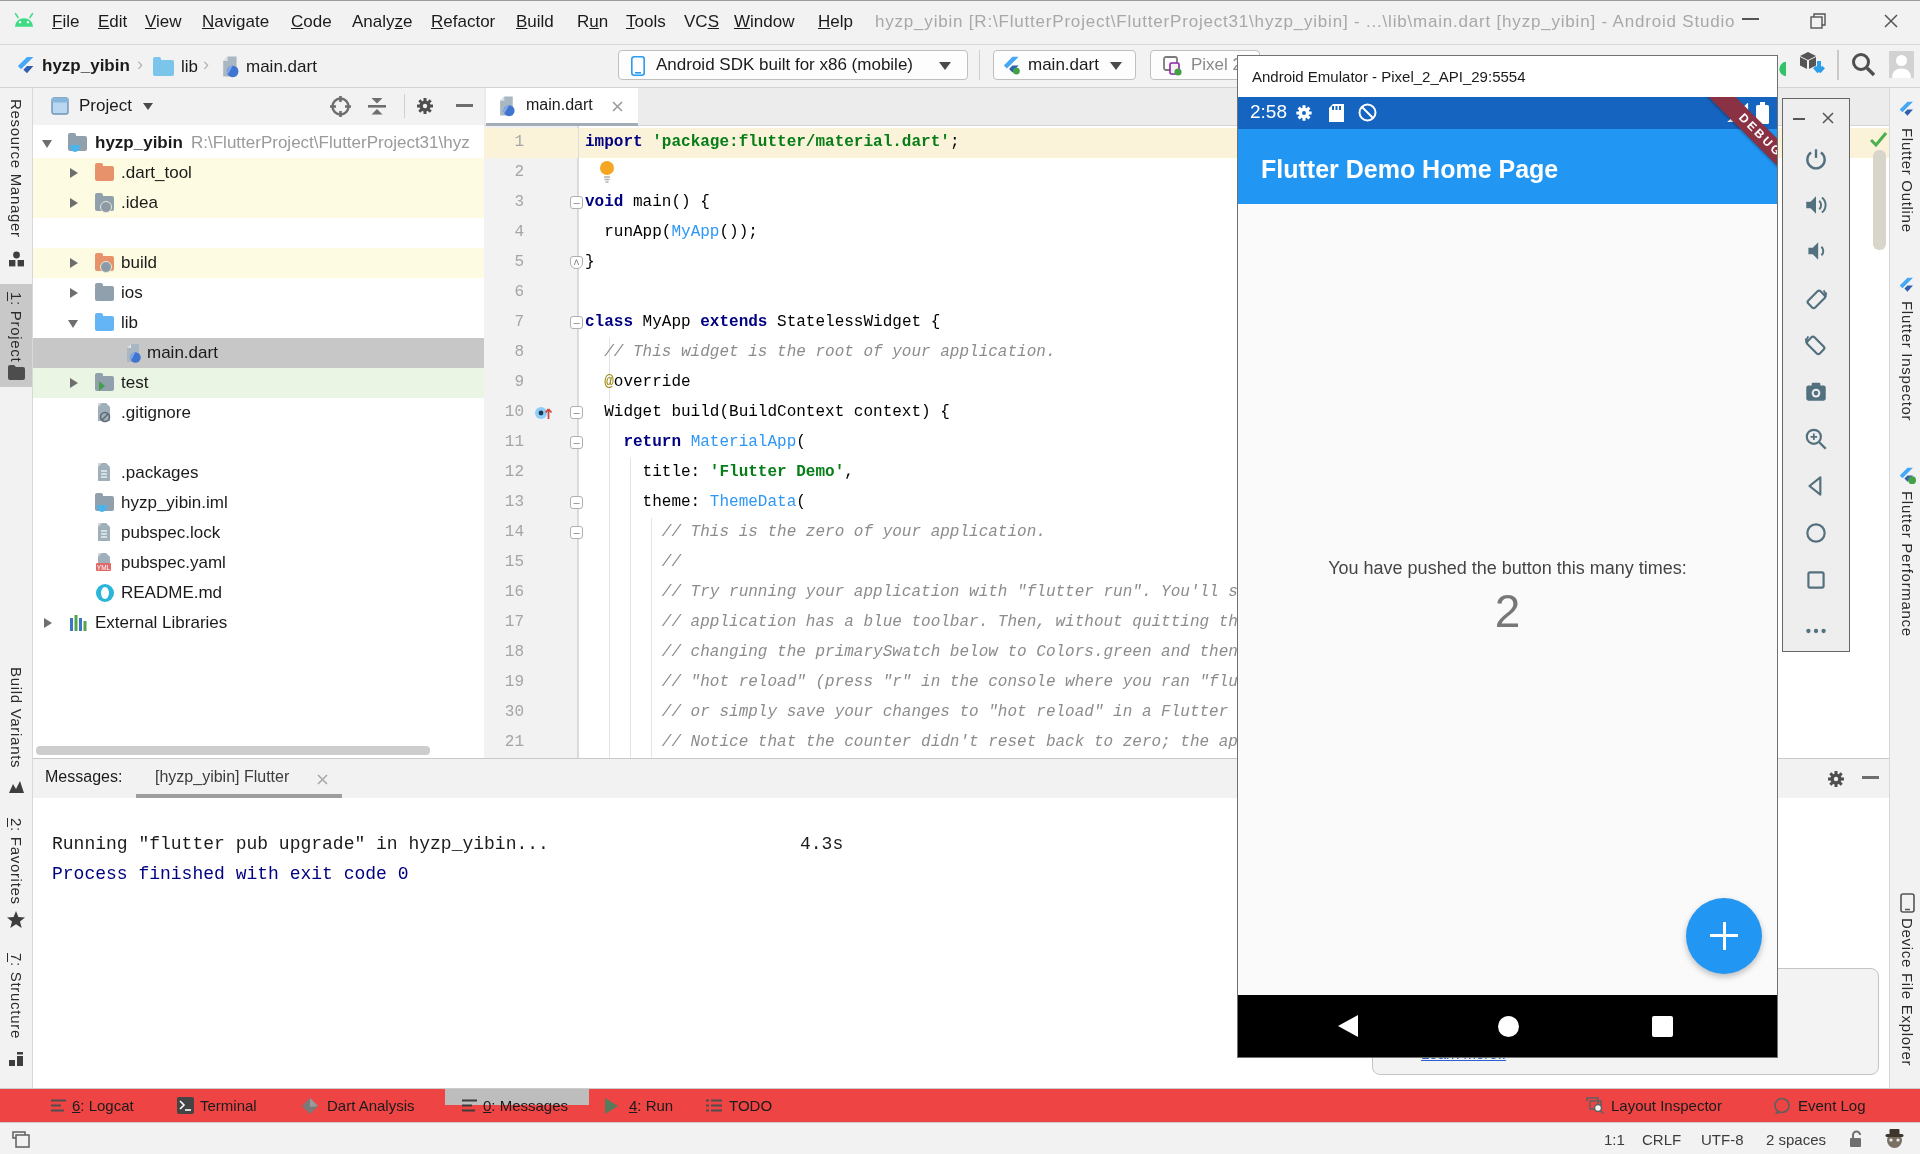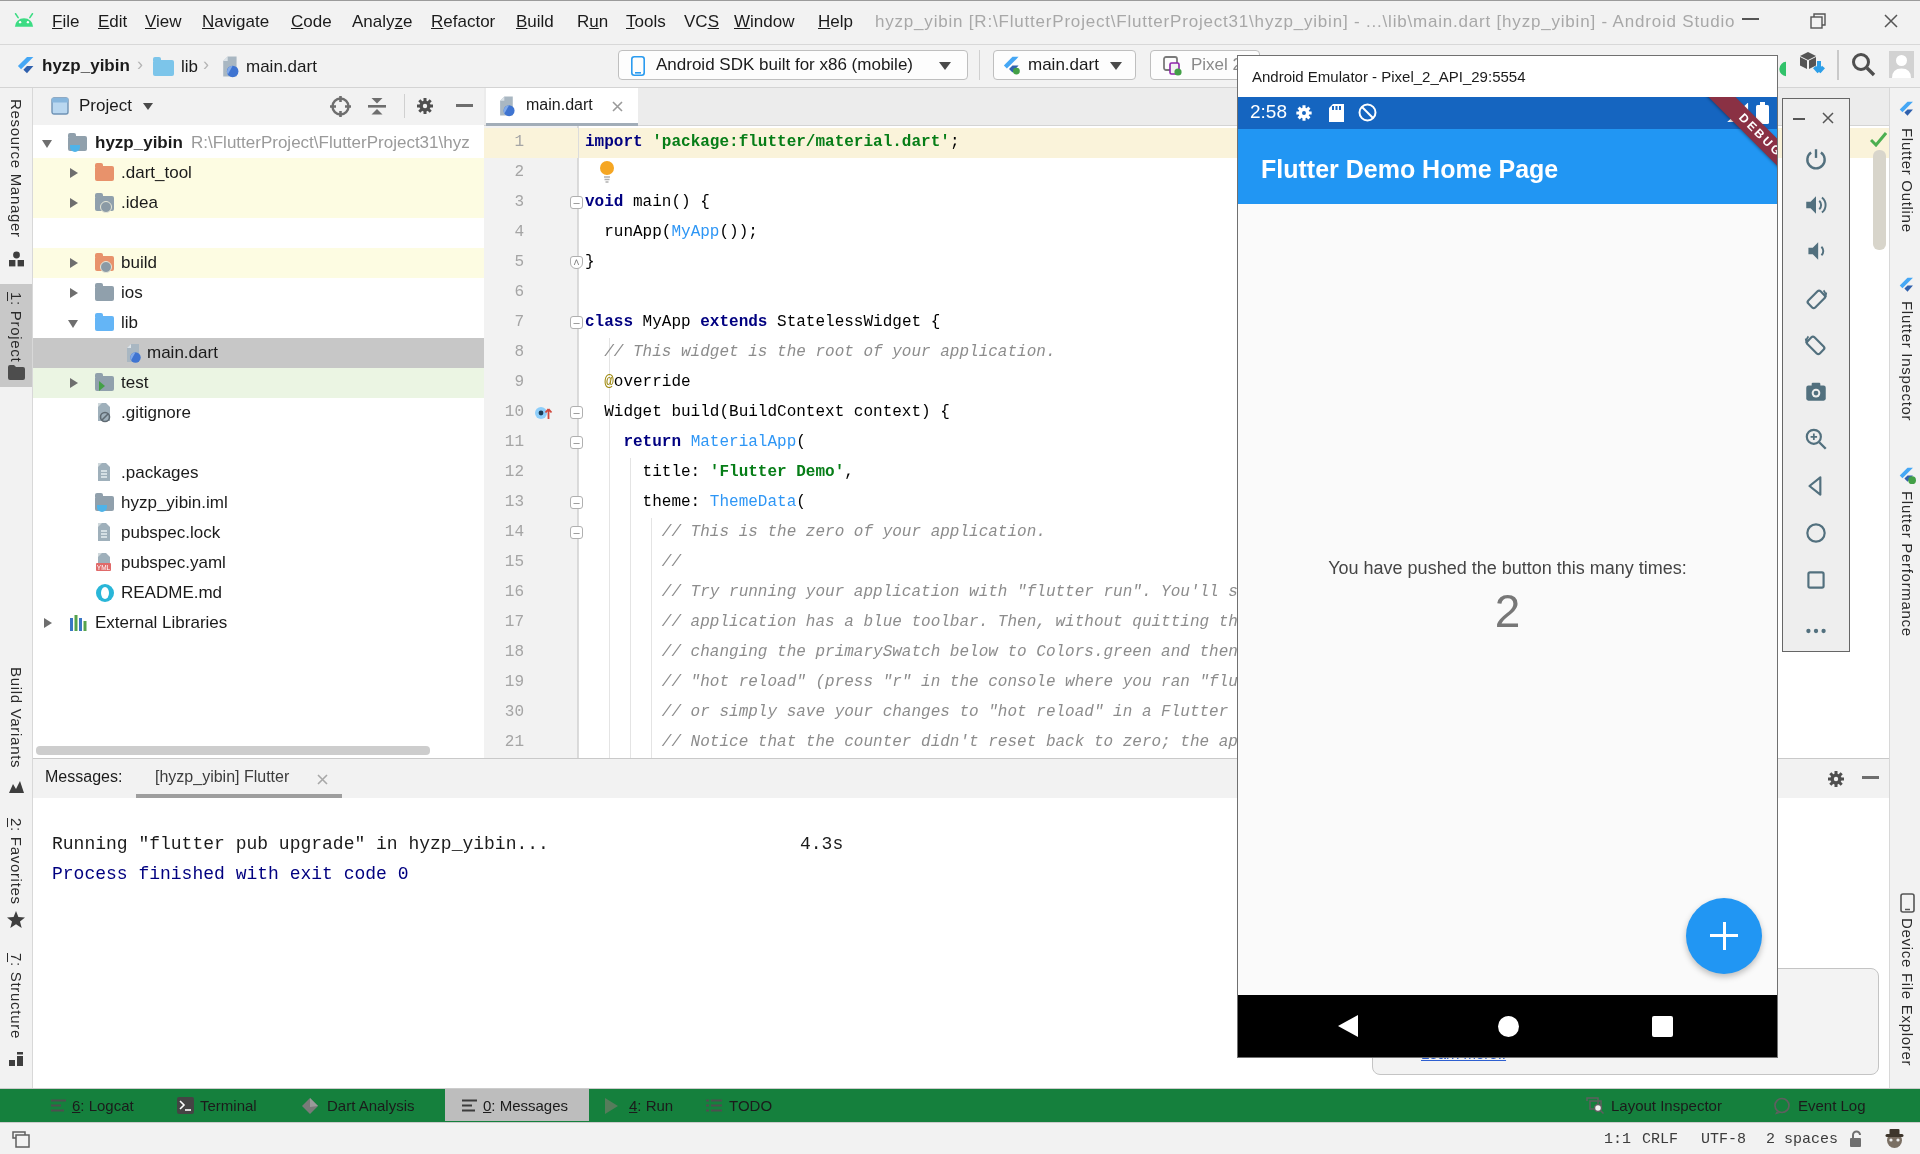--- a/index.html
+++ b/index.html
@@ -39,24 +39,24 @@
 .cmt { color:#8c8c8c; font-style:italic; }
 .ann { color:#9e880d; }
 .fold { position:absolute; left:86px; width:13px; height:13px; background:#fff; border:1px solid #b0b0b0; border-radius:3px; color:#808080; font-size:11px; line-height:10px; text-align:center; }
 
 #rstripe { left:1889px; top:88px; width:31px; height:1000px; background:#f2f2f2; border-left:1px solid #d8d8d8; }
 
 #msgpanel { left:33px; top:758px; width:1856px; height:330px; background:#fff; border-top:1px solid #c9c9c9; }
 #msghead { left:0; top:0; width:1856px; height:39px; background:#f2f2f2; }
 .conline { position:absolute; left:19px; font-family:"Liberation Mono",monospace; font-size:18px; white-space:pre; }
 
-#btoolbar { left:0; top:1088px; width:1920px; height:34px; background:#15803d; border-top:1px solid #ccc; }
+#btoolbar { left:0; top:1088px; width:1920px; height:34px; background:#ef4444; border-top:1px solid #ccc; }
 .btn-item { position:absolute; top:8px; font-size:15px; color:#1b1b1b; white-space:pre; }
 #statusbar { left:0; top:1122px; width:1920px; height:32px; background:#f2f2f2; border-top:1px solid #ccc; }
-.st { position:absolute; top:8px; font-size:15px; color:#3c3c3c;font-family:Liberation Mono, monospace; }
+.st { position:absolute; top:8px; font-size:15px; color:#3c3c3c; }
 
 #emu { left:1237px; top:55px; width:541px; height:1003px; background:#fafafa; border:1px solid #707070; z-index:30; }
 #emutitle { left:0; top:0; width:539px; height:41px; background:#fff; }
 #emustatus { left:0; top:41px; width:539px; height:32px; background:#1565c0; overflow:hidden; }
 #emuappbar { left:0; top:73px; width:539px; height:75px; background:#2196f3; }
 #emunav { left:0; top:939px; width:539px; height:62px; background:#000; }
 #ribbonclip { left:0; top:41px; width:539px; height:200px; overflow:hidden; z-index:5; }
 #ribbon { position:absolute; left:453px; top:29px; width:139px; height:19px; background:#8a3144; transform:rotate(45deg); color:#fff; font-weight:bold; font-size:12px; text-align:center; line-height:19px; letter-spacing:2.5px; box-shadow:0 1px 3px rgba(0,0,0,0.35); }
 #emutools { left:1782px; top:98px; width:68px; height:554px; background:#eeeeee; border:1px solid #666; z-index:31; }
 .etool { position:absolute; left:0; width:66px; display:flex; justify-content:center; }
@@ -477,21 +477,21 @@
       <rect x="0" y="0" width="17" height="17" rx="2" fill="#444"></rect>
       <path d="M3 4 L7 8 L3 12" stroke="#fff" stroke-width="1.6" fill="none"></path>
       <line x1="8" y1="13" x2="14" y2="13" stroke="#fff" stroke-width="1.6"></line>
     </svg>
   <span class="btn-item" style="left:200px">Terminal</span>
   <svg class="abs" style="left:301px;top:8px" width="18" height="18" viewBox="0 0 18 18">
       <path d="M9 1 L17 9 L9 17 L1 9 Z" fill="#7a7a7a"></path>
       <path d="M9 1 L17 9 L9 10 Z" fill="#9a9a9a"></path>
     </svg>
   <span class="btn-item" style="left:327px">Dart Analysis</span>
-  <div class="abs" style="left:445px;top:0;width:144px;height:32px;background:#bdbdbd">
+  <div class="abs" style="left:445px;top:0;width:144px;height:16px;background:#bdbdbd">
     <svg class="abs" style="left:17px;top:10px" width="15" height="13" viewBox="0 0 15 13">
         <path d="M0 1.5 H15 M0 6.5 H10 M0 11.5 H13" stroke="#3c3c3c" stroke-width="1.8"></path>
       </svg>
     <span class="btn-item" style="left:38px"><span class="u">0</span>: Messages</span>
   </div>
   <span class="abs" style="left:605px;top:9px;width:0;height:0;border-left:13px solid #567c5b;border-top:8px solid transparent;border-bottom:8px solid transparent"></span>
   <span class="btn-item" style="left:629px"><span class="u">4</span>: Run</span>
   <svg class="abs" style="left:706px;top:10px" width="16" height="13" viewBox="0 0 16 13">
       <path d="M0 1.5 H3 M5 1.5 H16 M0 6.5 H3 M5 6.5 H16 M0 11.5 H3 M5 11.5 H16" stroke="#4f4f4f" stroke-width="1.8"></path>
     </svg>

